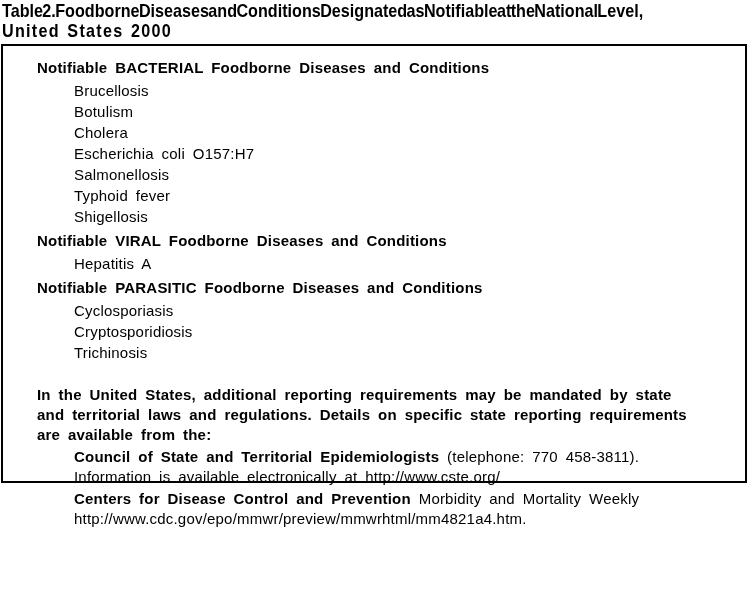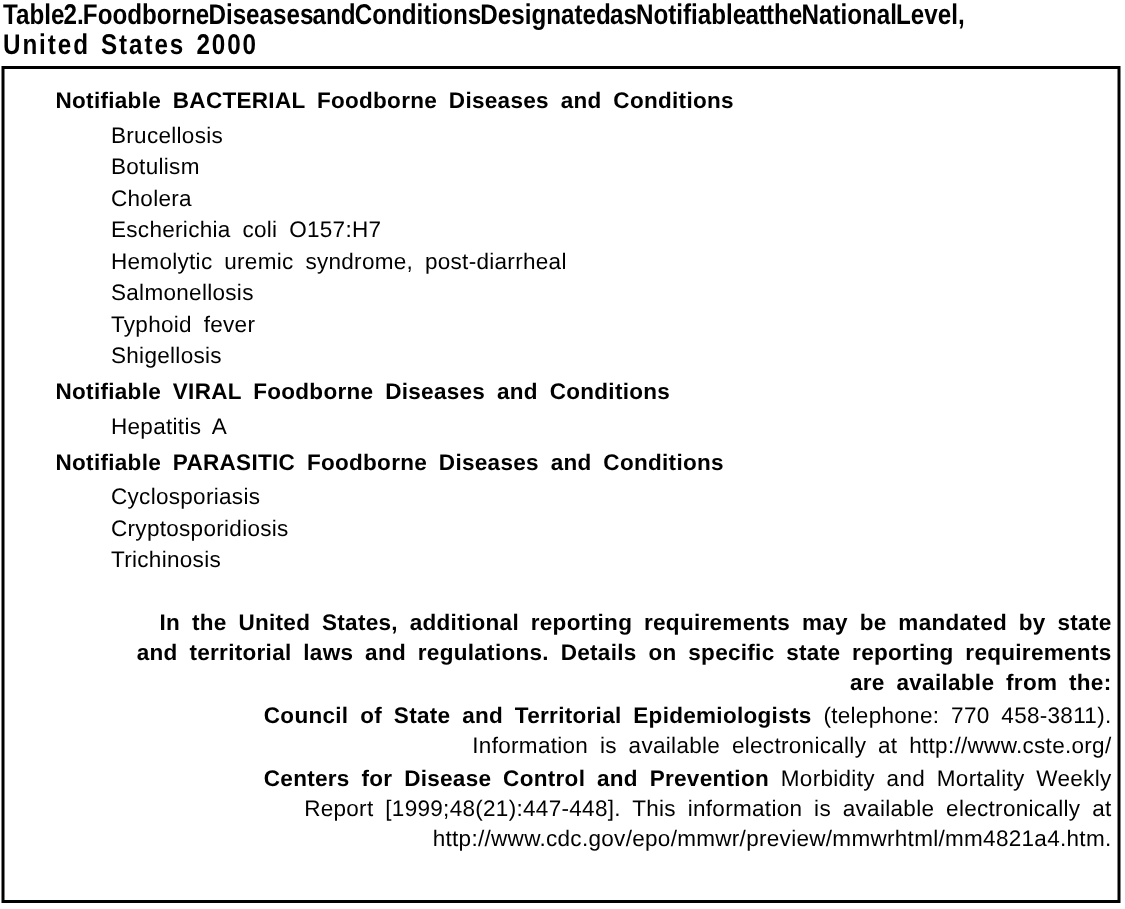--- a/index.html
+++ b/index.html
@@ -32,21 +32,21 @@
   }
   .tl1 { word-spacing: -6px; }
   .tl2 { letter-spacing: 1.5px; word-spacing: 2px; }
 
   
   .box {
     position: absolute;
     left: 1px;
     top: 44px;
     width: 746px;
-    height: 558px;
+    height: 439px;
     box-sizing: border-box;
     border: 2px solid #000000;
     padding: 8px 4px 0 34px;
     font-size: 15px;
     letter-spacing: 0.2px;
     word-spacing: 3.5px;
     line-height: 21px;
   }
 
   .sec-h {
@@ -54,21 +54,21 @@
     margin: 3px 0 2px 0;
     white-space: nowrap;
   }
   .item {
     padding-left: 37px;
     white-space: nowrap;
   }
 
   .it { }
   .b  { font-weight: 700; }
-  .ln { white-space: nowrap; text-align: right; }
+  .ln { white-space: nowrap; }
 
   .note {
     font-weight: 700;
     margin-top: 22px;
     line-height: 20px;
   }
   .src {
     margin-top: 2px;
     padding-left: 37px;
     line-height: 20px;
@@ -82,21 +82,20 @@
   <div class="tl tl2">United States 2000</div>
 </div>
 
 <div class="box">
 
   <div class="sec-h">Notifiable BACTERIAL Foodborne Diseases and Conditions</div>
   <div class="item"><span>Brucellosis</span></div>
   <div class="item"><span>Botulism</span></div>
   <div class="item"><span>Cholera</span></div>
   <div class="item"><span class="it">Escherichia coli</span><span> O157:H7</span></div>
-  <div class="item"><span>Hemolytic uremic syndrome, post-diarrheal</span></div>
   <div class="item"><span>Salmonellosis</span></div>
   <div class="item"><span>Typhoid fever</span></div>
   <div class="item"><span>Shigellosis</span></div>
 
   <div class="sec-h">Notifiable VIRAL Foodborne Diseases and Conditions</div>
   <div class="item"><span>Hepatitis A</span></div>
 
   <div class="sec-h">Notifiable PARASITIC Foodborne Diseases and Conditions</div>
   <div class="item"><span>Cyclosporiasis</span></div>
   <div class="item"><span>Cryptosporidiosis</span></div>
@@ -108,17 +107,16 @@
     <div class="ln">are available from the:</div>
   </div>
 
   <div class="src">
     <div class="ln"><span class="b">Council of State and Territorial Epidemiologists</span><span> (telephone: 770 458-3811).</span></div>
     <div class="ln"><span>Information is available electronically at http://www.cste.org/</span></div>
   </div>
 
   <div class="src">
     <div class="ln"><span class="b">Centers for Disease Control and Prevention </span><span class="it">Morbidity and Mortality Weekly</span></div>
-    <div class="ln"><span class="it">Report</span><span> [1999;48(21):447-448]. This information is available electronically at</span></div>
     <div class="ln"><span>http://www.cdc.gov/epo/mmwr/preview/mmwrhtml/mm4821a4.htm.</span></div>
   </div>
 
 </div>
 
 </body></html>

